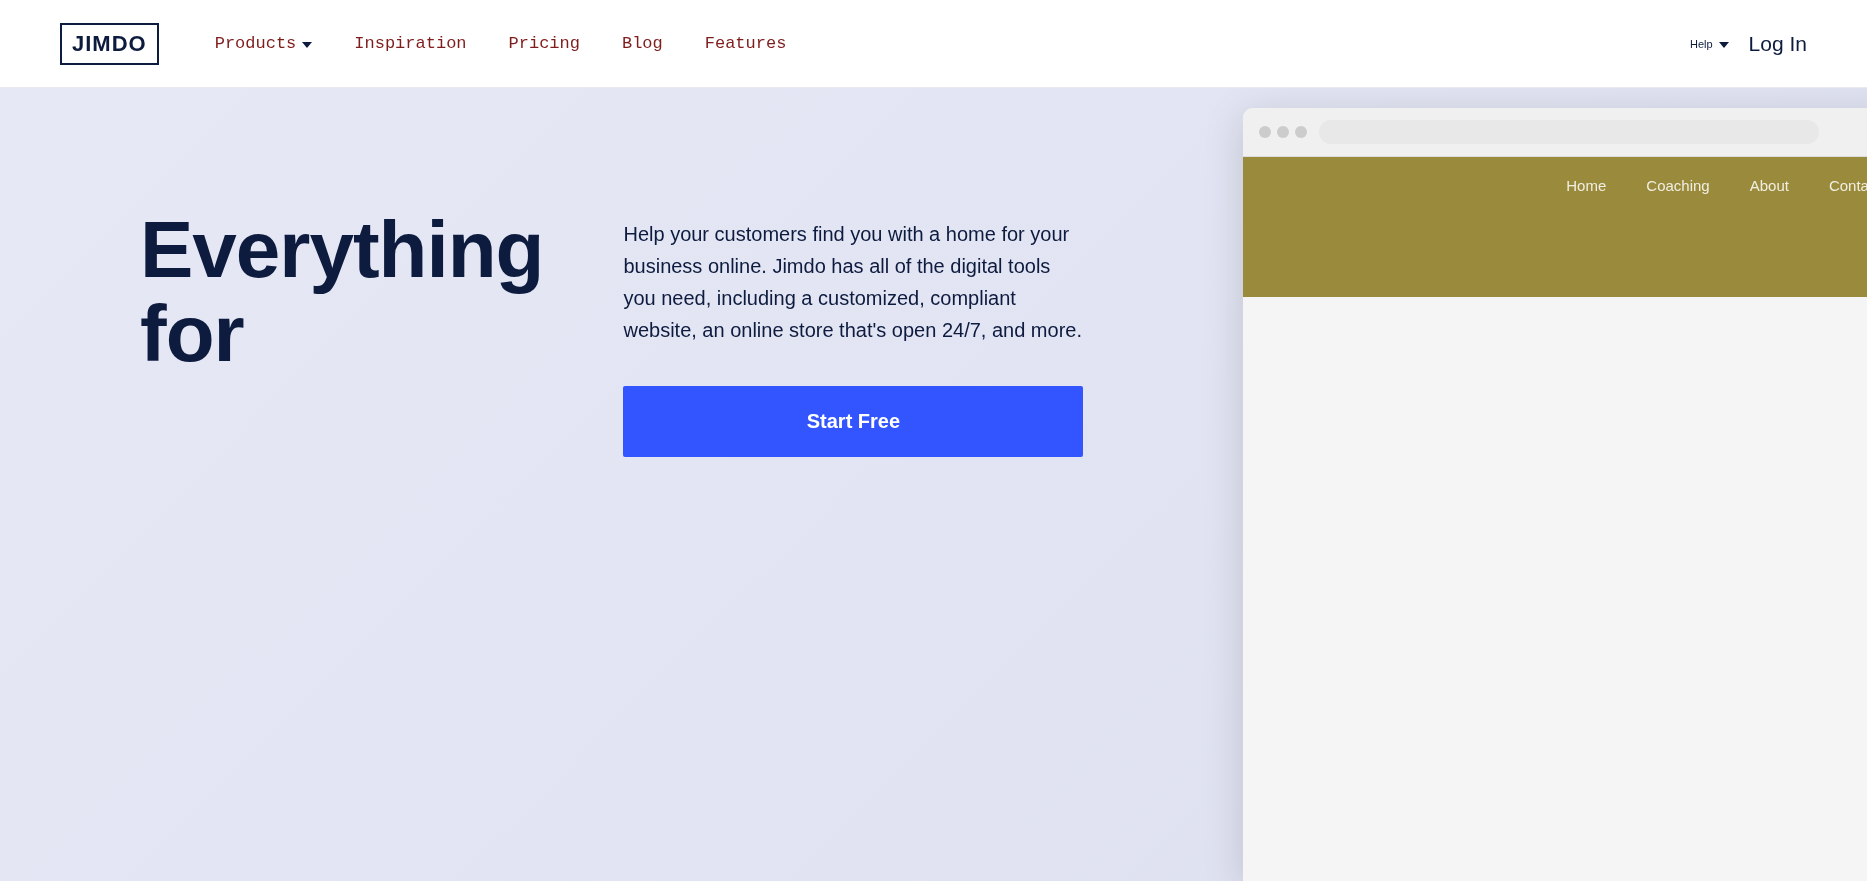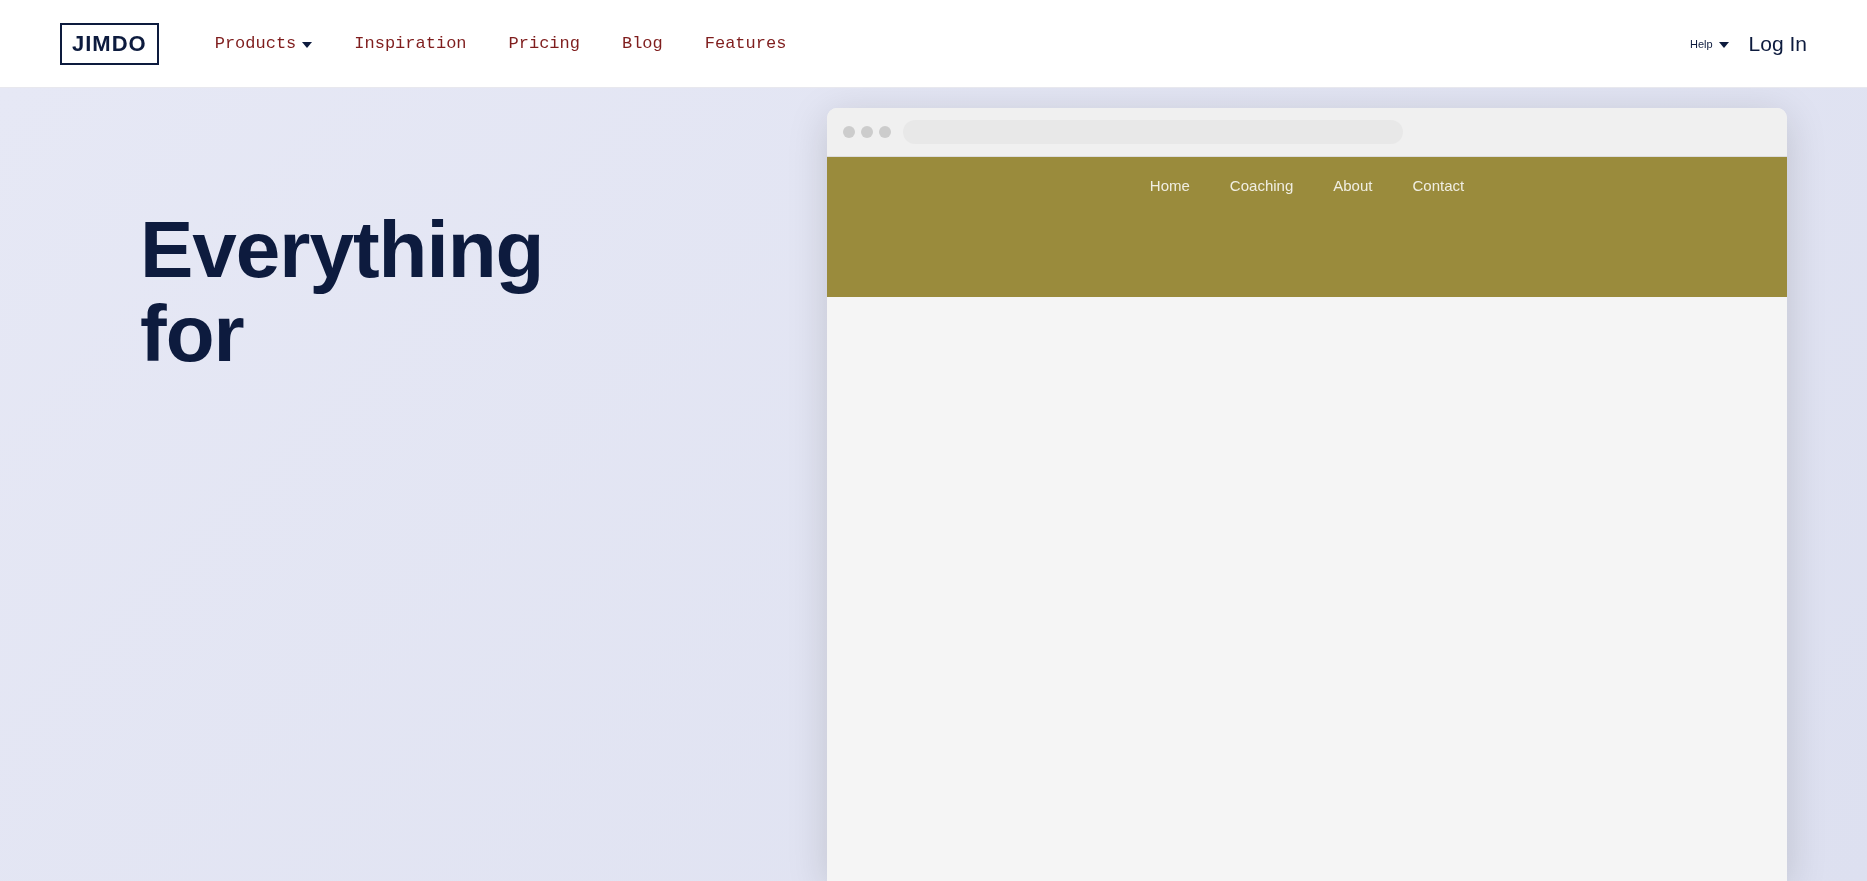--- a/index.html
+++ b/index.html
@@ -275,20 +275,24 @@
     </a>
   </div>
 </nav>
 
 <section class="hero">
   <div class="hero-content">
     <div class="hero-left">
       <h1 class="hero-headline">
         <span>Everything for</span><br>
       </h1>
+    </div>
+    <div class="hero-right">
+      <p class="hero-description">Help your customers find you with a home for your business online. Jimdo has all of the digital tools you need, including a customized, compliant website, an online store that's open 24/7, and more.</p>
+      <a href="#" class="start-free-btn">Start Free</a>
     </div>
   </div>
 
   <div class="browser-mockup-container">
     <div class="browser-mockup">
       <div class="browser-toolbar">
         <div class="browser-dots">
           <div class="browser-dot"></div>
           <div class="browser-dot"></div>
           <div class="browser-dot"></div>

